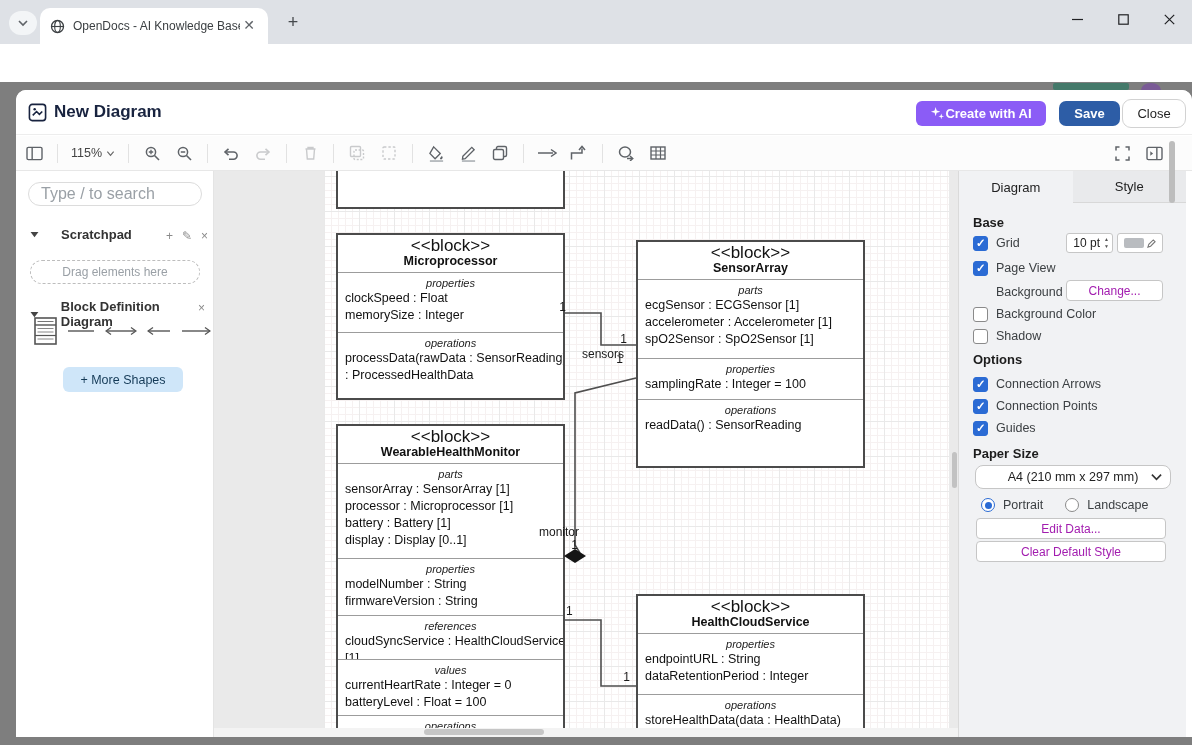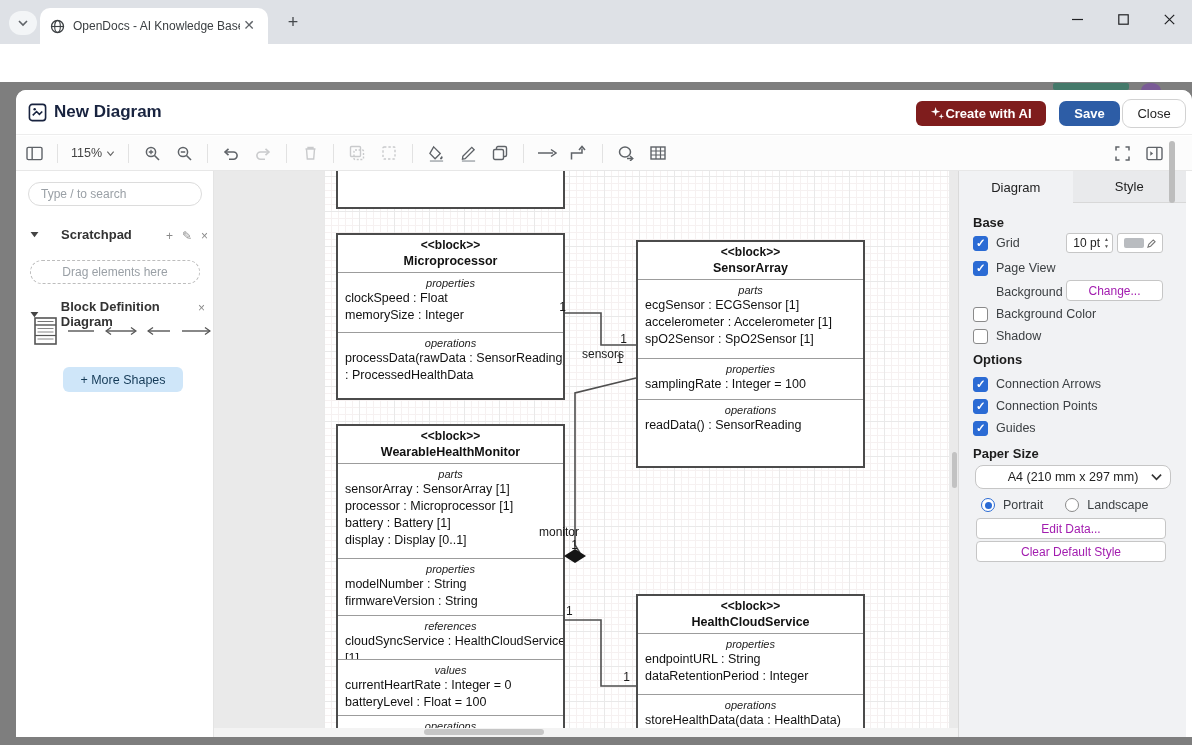--- a/index.html
+++ b/index.html
@@ -27,54 +27,54 @@
   
   .peek-green { position:absolute; left:1053px; top:83px; width:76px; height:7px; background:#44796a; border-radius:2px; }
   .peek-purple { position:absolute; left:1141px; top:83px; width:20px; height:14px; background:#7a5b96; border-radius:50%; }
 
   
   .modal { position:absolute; left:8px; top:90px; width:1176px; height:647px; background:#ffffff; border-radius:10px 10px 0 0; overflow:hidden;margin-left:8px; }
   .m-header { position:absolute; left:0; top:0; width:100%; height:45px; background:#fff; border-bottom:1px solid #ededed; }
   .m-title { position:absolute; left:38px; top:12px; font-size:17px; font-weight:bold; color:#18233f; }
   .m-title-ico { position:absolute; left:12px; top:13px; }
   .btn { position:absolute; display:flex; align-items:center; justify-content:center; font-size:13px; border-radius:8px; cursor:default; }
-  .btn-ai { left:900px; top:11px; width:130px; height:25px; background:#7f1d1d; color:#fff; font-weight:bold; border-radius:6px; }
+  .btn-ai { left:900px; top:11px; width:130px; height:25px; background:#8b5cf6; color:#fff; font-weight:bold; border-radius:6px; }
   .btn-save { left:1043px; top:11px; width:61px; height:25px; background:#2d5da6; color:#fff; font-weight:bold; border-radius:7px; }
   .btn-close { left:1106px; top:9px; width:64px; height:29px; background:#fff; border:1px solid #d2d2d2; color:#1f1f1f; border-radius:9px; }
 
   
   .e-toolbar { position:absolute; left:0; top:46px; width:100%; height:35px; background:#fcfcfc; border-bottom:1px solid #e7e7e7; display:flex; align-items:center; padding-left:2px; }
   .tbi { width:26px; height:26px; display:flex; align-items:center; justify-content:center; margin:0 3px; }
   .tbi.disabled { opacity:.32; }
   .tb-sep { width:1px; height:19px; background:#e2e2e2; margin:0 7px; }
   .zoomdrop { display:flex; align-items:center; gap:4px; color:#444; font-size:12.5px; margin:0 6px; }
   .tb-right { position:absolute; right:22px; top:0; height:35px; display:flex; align-items:center; }
 
   
   .sidebar { position:absolute; left:0; top:81px; width:198px; height:566px; background:#fff; border-right:1px solid #e4e4e4; }
-  .search { position:absolute; left:12px; top:11px; width:174px; height:24px; border:1px solid #dcdcdc; border-radius:12px; font-size:12px; color:#202124; padding:0 12px; font-family:"Liberation Sans",sans-serif; background:#fff; }
+  .search { position:absolute; left:12px; top:11px; width:174px; height:24px; border:1px solid #dcdcdc; border-radius:12px; font-size:16px; color:#202124; padding:0 12px; font-family:"Liberation Sans",sans-serif; background:#fff; }
   .search::placeholder { color:#9aa0a6; }
   .sec-head { position:absolute; left:14px; display:flex; align-items:center; font-size:13px; font-weight:bold; color:#333; gap:22px; }
   .sec-icos { position:absolute; display:flex; gap:9px; color:#8a8a8a; font-size:12px; }
   .dropzone { position:absolute; left:14px; top:89px; width:170px; height:24px; border:1px dashed #bdbdbd; border-radius:12px; color:#9aa0a6; font-size:12px; display:flex; align-items:center; justify-content:center; }
   .shapes-row { position:absolute; left:18px; top:146px; display:flex; align-items:center; gap:10px; }
   .more-shapes { position:absolute; left:47px; top:196px; width:120px; height:25px; background:#cfe6f9; border-radius:6px; color:#143a57; font-size:12.5px; display:flex; align-items:center; justify-content:center; }
 
   
   .canvas { position:absolute; left:198px; top:81px; width:744px; height:566px; background:#eaeaea; overflow:hidden; }
   .page { position:absolute; left:110px; top:-30px; width:625px; height:587px; background-color:#fff;
     background-image:
       linear-gradient(#e9e9e9 1px, transparent 1px),
       linear-gradient(90deg,#e9e9e9 1px, transparent 1px),
       linear-gradient(#f6f1f1 1px, transparent 1px),
       linear-gradient(90deg,#f6f1f1 1px, transparent 1px);
     background-size:35px 35px,35px 35px,7px 7px,7px 7px; }
   .blk { position:absolute; background:#fff; border:2px solid #4b4b4b; font-size:12.5px; color:#111; overflow:hidden; }
   .blk-title { text-align:center; padding-top:3px; overflow:hidden; }
-  .blk-st { font-size:12px; line-height:15px;font-weight:bold; }
+  .blk-st { font-size:17px; line-height:15px; }
   .blk-nm { font-weight:bold; font-size:12.5px; line-height:16px; }
   .blk-comp { border-top:1px solid #9c9c9c; overflow:hidden; }
   .blk-lbl { font-style:italic; font-size:11px; color:#222; text-align:center; line-height:13px; padding-top:4px; }
   .blk-line { line-height:17px; padding:0 4px 0 7px; white-space:nowrap; }
   .conn-label { font-size:12px; fill:#1a1a1a; font-family:"Liberation Sans",sans-serif; }
   .v-thumb { position:absolute; left:738px; top:281px; width:5px; height:36px; background:#c2c2c2; border-radius:3px; }
   .h-track { position:absolute; left:0; top:557px; width:744px; height:9px; background:#f3f3f3; }
   .h-thumb { position:absolute; left:210px; top:1px; width:120px; height:6px; background:#c6c6c6; border-radius:3px; }
 
   

